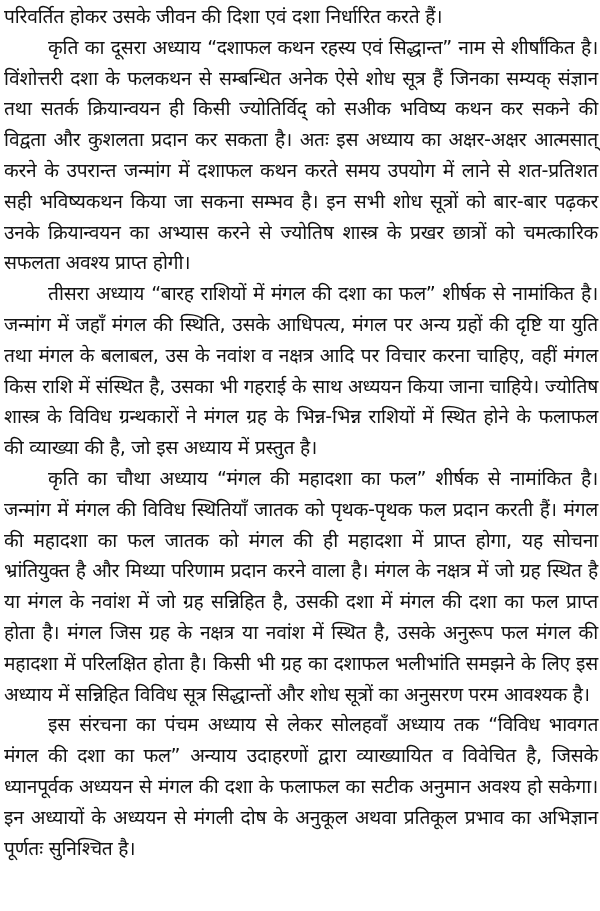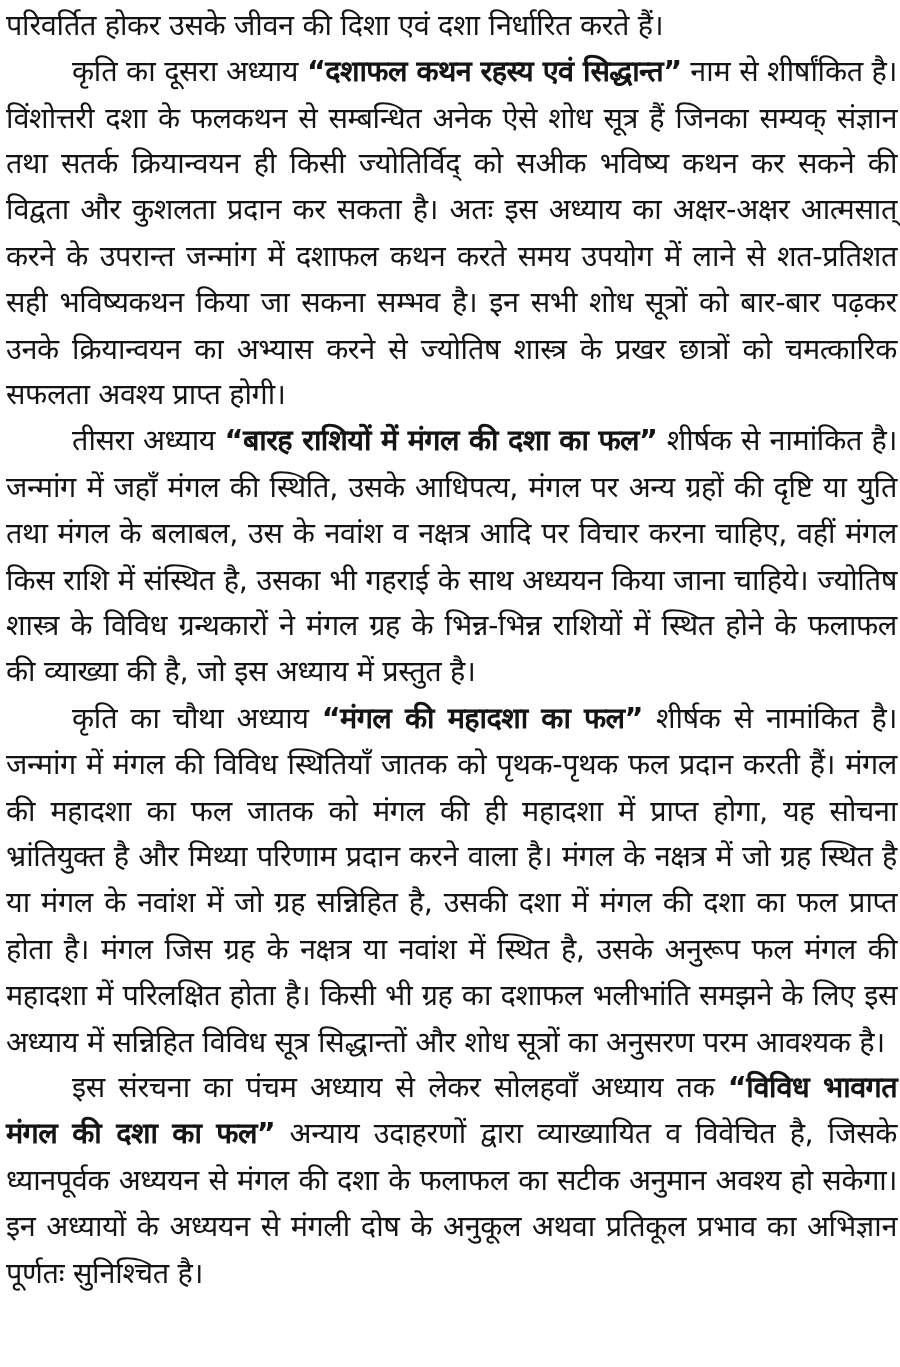--- a/index.html
+++ b/index.html
@@ -27,21 +27,21 @@
   }
   .para {
     margin: 0;
     text-align: justify;
     text-align-last: left;
   }
   .para.indent {
     text-indent: 44px;
   }
   .title {
-    font-weight: bold;
+    font-weight: normal;
     letter-spacing: -0.4px;
   }
 </style>
 </head>
 <body>
 
 <div class="page">
 
   <p class="para">
     <span>परिवर्तित होकर उसके जीवन की दिशा एवं दशा निर्धारित करते हैं।</span>

